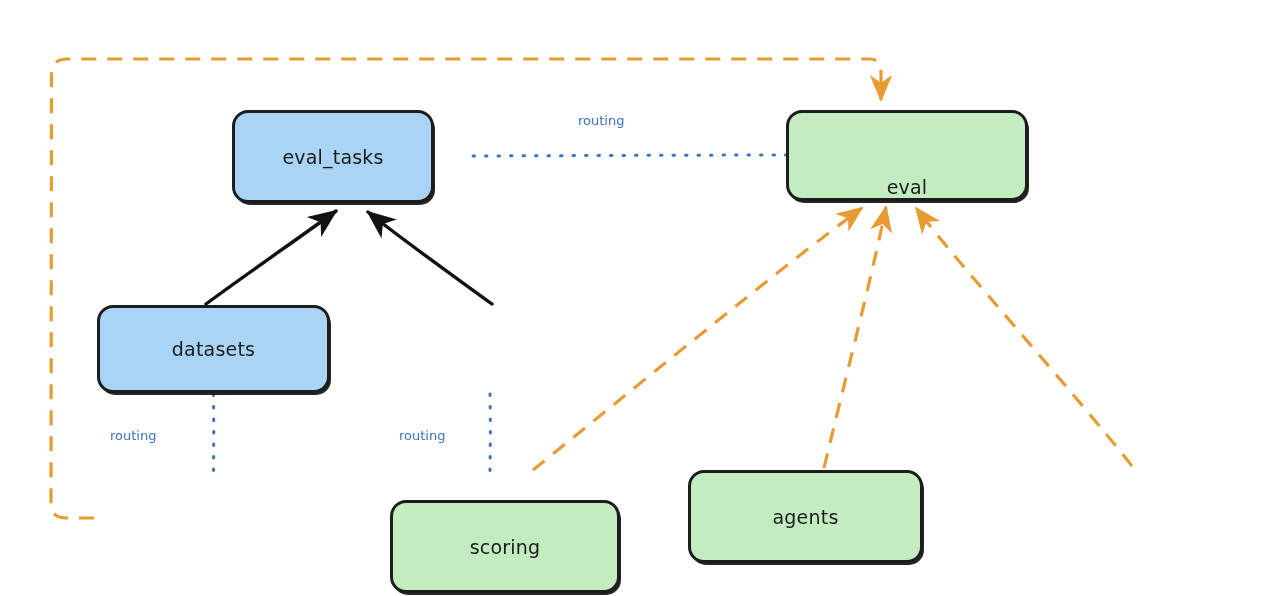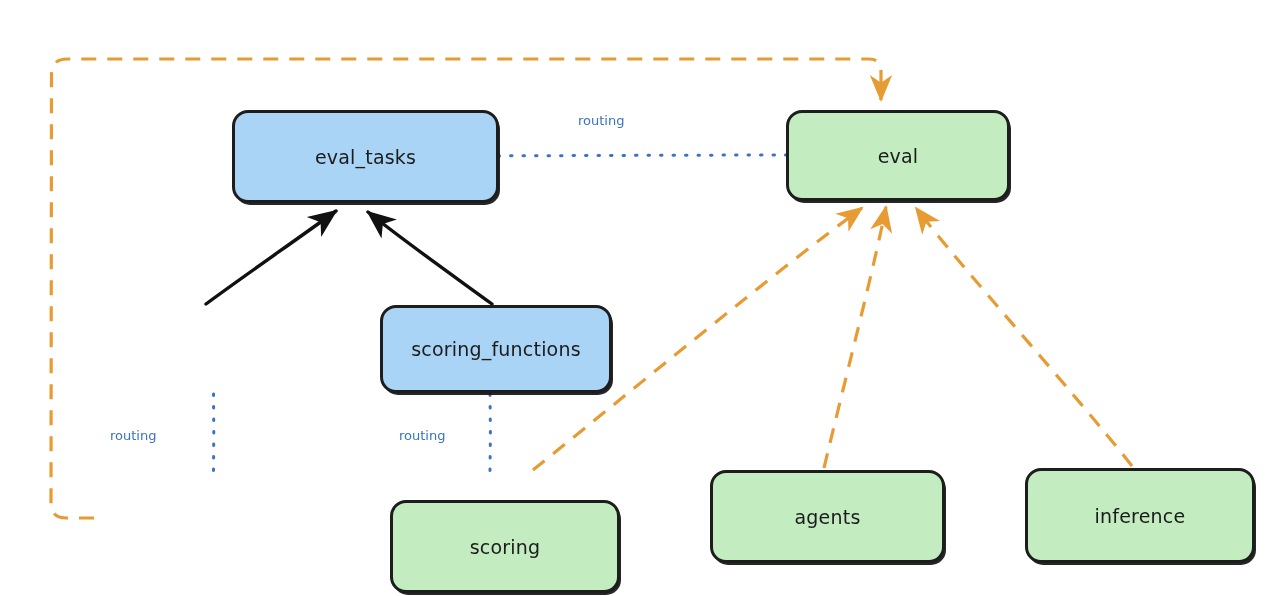--- a/index.html
+++ b/index.html
@@ -80,45 +80,42 @@
 
     <path d="M533,470 C620,400 784,265 862,208" fill="none" stroke="#e79b33" stroke-width="3.2" stroke-linecap="butt" stroke-dasharray="15 11" marker-end="url(#arrow-orange)"></path>
 
     <path d="M824,468 C842,392 874,268 886,207" fill="none" stroke="#e79b33" stroke-width="3.2" stroke-linecap="butt" stroke-dasharray="15 11" marker-end="url(#arrow-orange)"></path>
 
     <path d="M1132,466 C1072,390 960,266 916,208" fill="none" stroke="#e79b33" stroke-width="3.2" stroke-linecap="butt" stroke-dasharray="15 11" marker-end="url(#arrow-orange)"></path>
 
     <path d="M94,518 L66,518 C55,518 51,512 51,503 L51.5,74 C51.5,64 57,59 67,59 L869,59 C878,59 881,64 881,72 L881,100" fill="none" stroke="#e79b33" stroke-width="3.2" stroke-linecap="butt" stroke-dasharray="15 11" marker-end="url(#arrow-orange)"></path>
   </svg>
 
-  <div class="node blue" style="left:232px; top:110px; width:267px; height:93px;">
+  <div class="node blue" style="left:232px; top:110px; width:202px; height:93px;">
     <span class="node-label">eval_tasks</span>
   </div>
 
-  <div class="node green" style="left:786px; top:110px; width:224px; height:91px;">
+  <div class="node green" style="left:786px; top:110px; width:242px; height:91px;align-items:flex-end;">
     <span class="node-label">eval</span>
   </div>
 
+  <div class="node blue" style="left:97px; top:305px; width:233px; height:88px;">
+    <span class="node-label">datasets</span>
+  </div>
 
-  <div class="node blue" style="left:380px; top:305px; width:232px; height:88px;">
-    <span class="node-label">scoring_functions</span>
-  </div>
 
 
   <div class="node green" style="left:390px; top:472px; width:230px; height:93px;margin-top:28px;">
     <span class="node-label">scoring</span>
   </div>
 
-  <div class="node green" style="left:710px; top:470px; width:235px; height:93px;">
+  <div class="node green" style="left:688px; top:470px; width:235px; height:93px;">
     <span class="node-label">agents</span>
   </div>
 
-  <div class="node green" style="left:1025px; top:468px; width:230px; height:95px;">
-    <span class="node-label">inference</span>
-  </div>
 
   <div class="edge-label" style="left:578px; top:113px;">routing</div>
 
   <div class="edge-label" style="left:110px; top:428px;">routing</div>
 
   <div class="edge-label" style="left:399px; top:428px;">routing</div>
 
 </div>
 
 </body></html>

